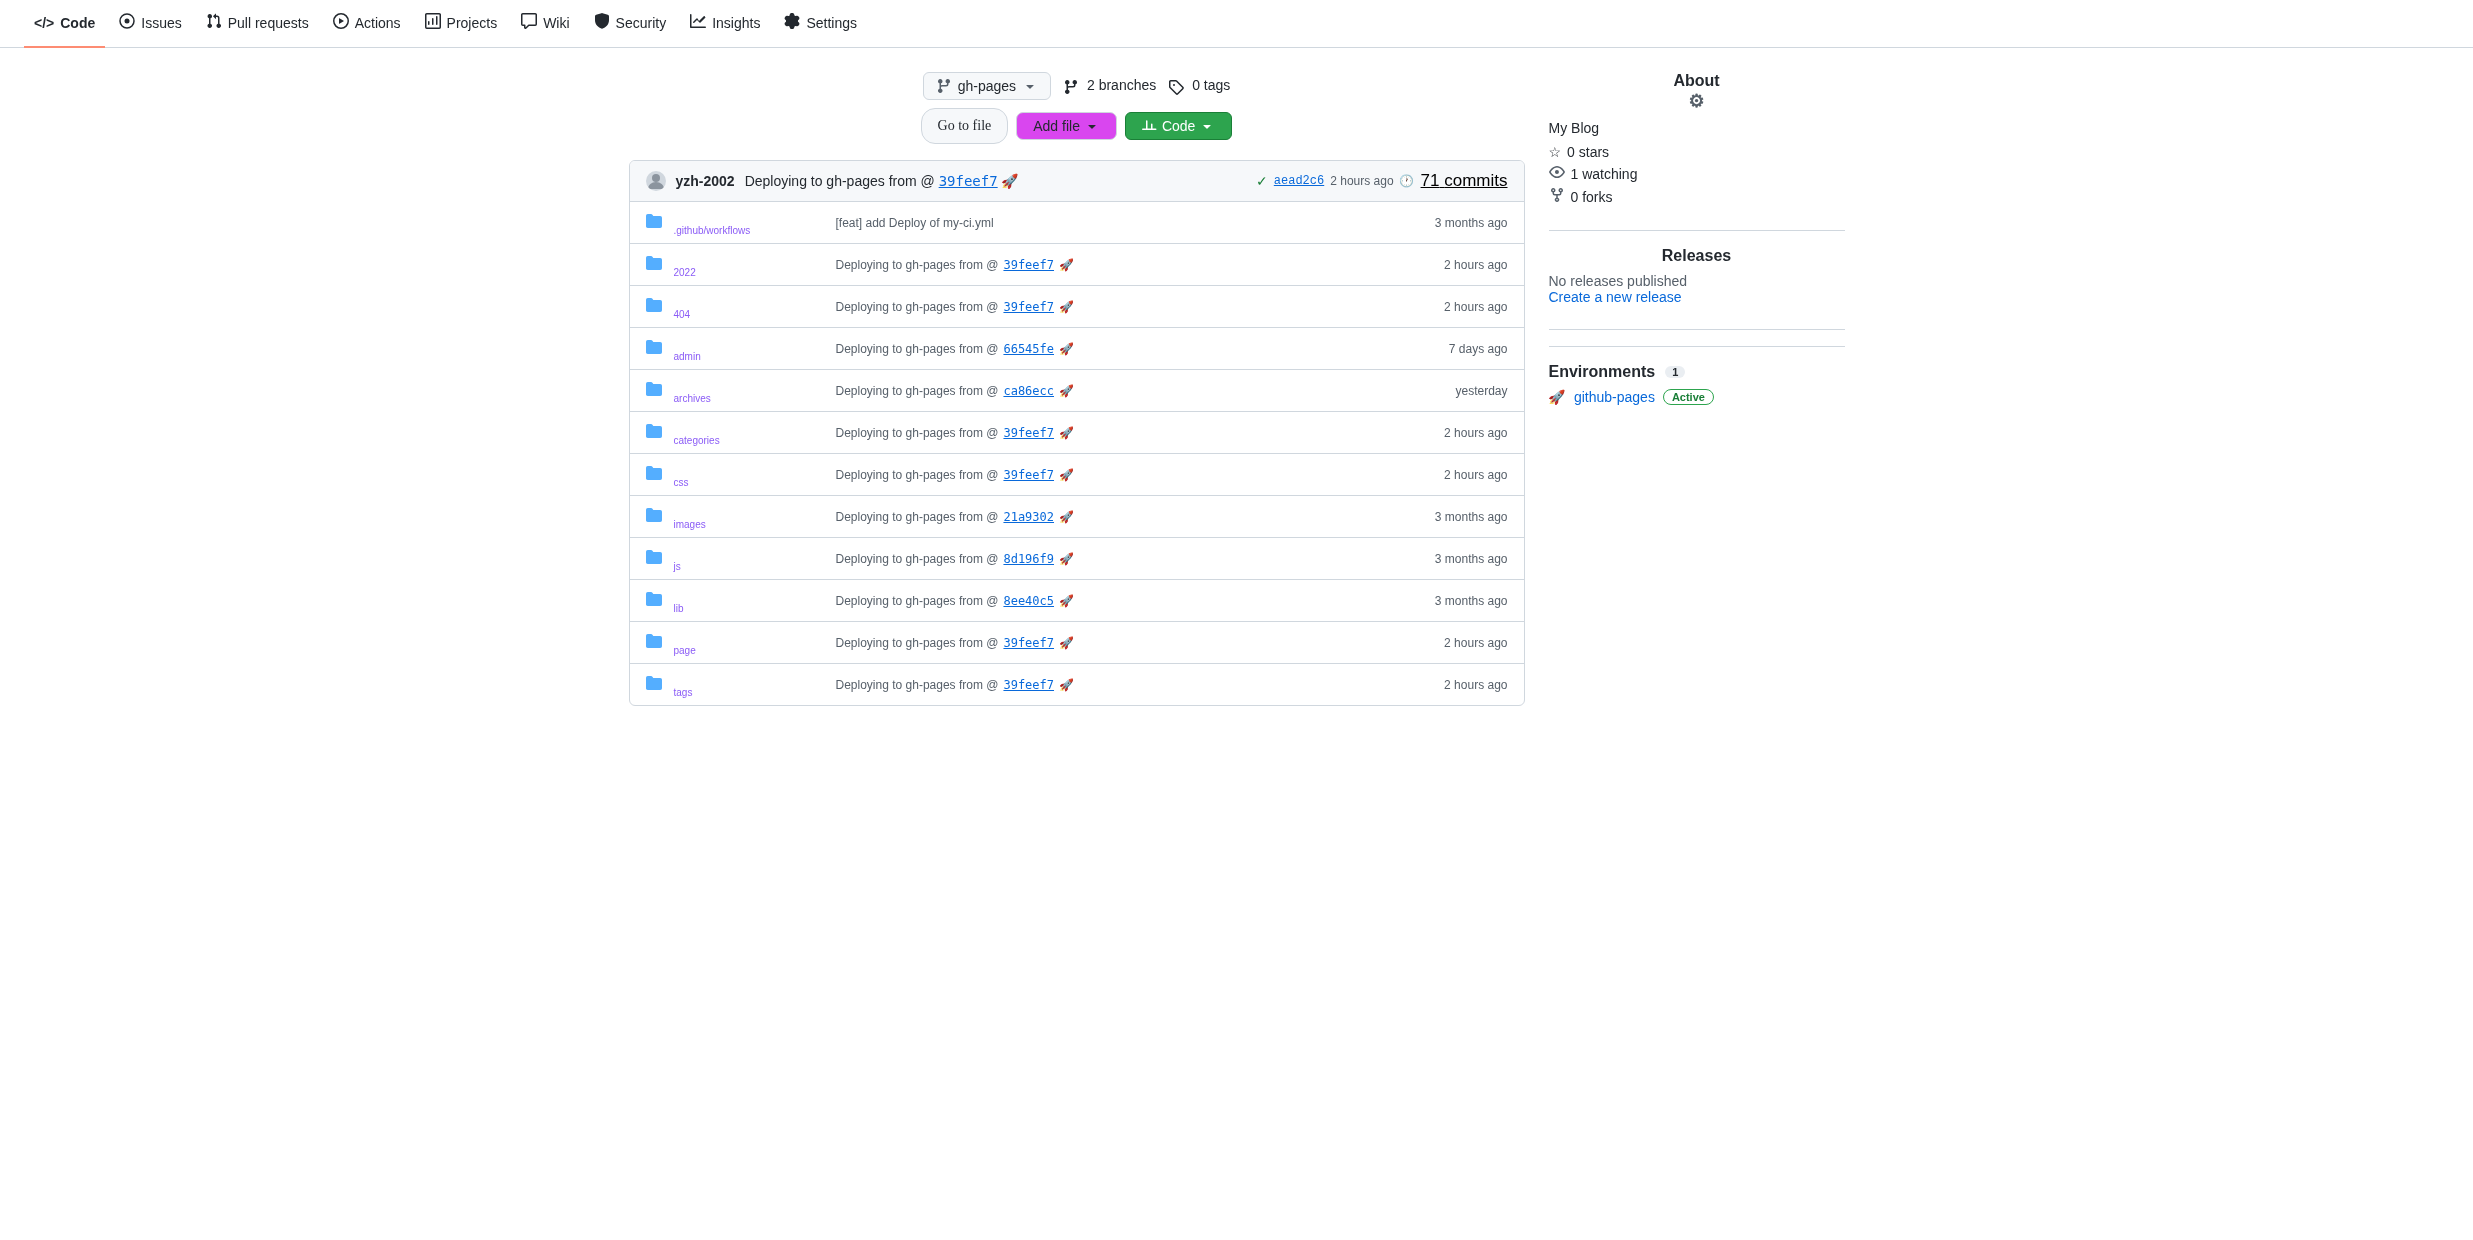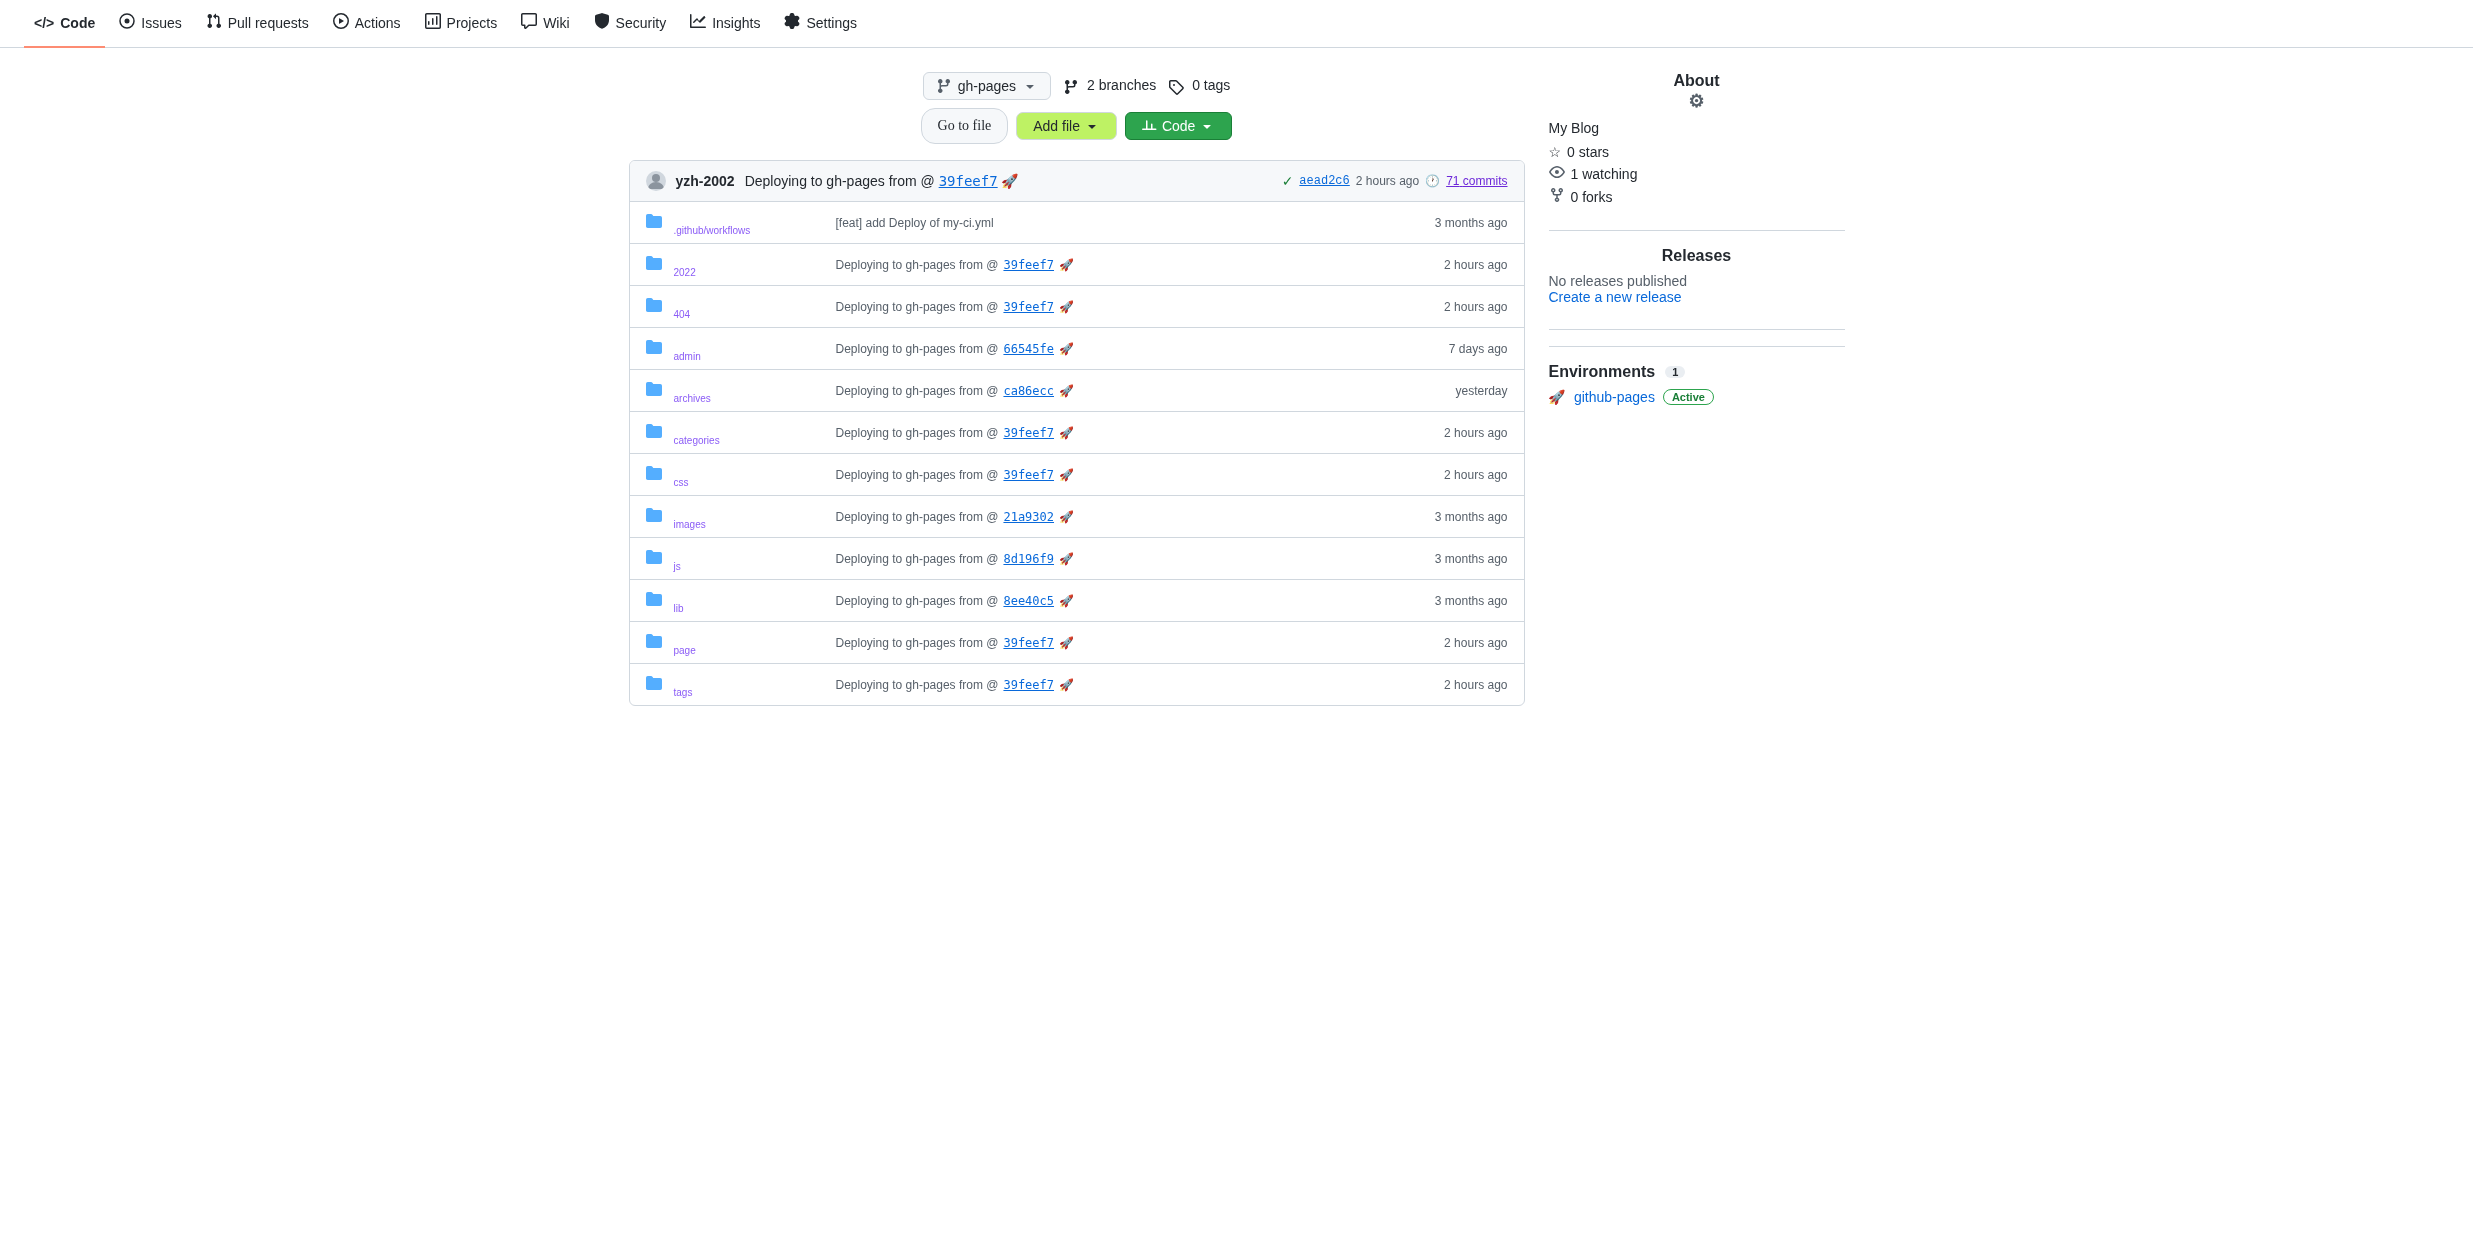--- a/index.html
+++ b/index.html
@@ -17,21 +17,21 @@
 
     
     .branch-bar { display: flex; align-items: center; justify-content: space-between; margin-bottom: 16px; flex-wrap: wrap; gap: 8px; flex-direction: column; }
     .branch-bar-left { display: flex; align-items: center; gap: 12px; }
     .branch-btn { display: flex; align-items: center; gap: 6px; padding: 5px 12px; border: 1px solid #d0d7de; border-radius: 6px; background: #f6f8fa; cursor: pointer; font-size: 14px; color: #24292f; }
     .branch-btn svg { color: #57606a; }
     .branch-meta { display: flex; align-items: center; gap: 12px; color: #24292f; font-size: 14px; }
     .branch-meta a { color: #24292f; text-decoration: none; font-size: 14px; }
     .branch-bar-right { display: flex; align-items: center; gap: 8px; }
     .btn-outline { padding: 9px 16px; border: 1px solid #d0d7de; border-radius: 14px; background: #f6f8fa; cursor: pointer; font-size: 14px; color: #24292f; font-family: Liberation Serif, serif; }
-    .btn-dropdown { display: flex; align-items: center; gap: 4px; padding: 5px 16px; border: 1px solid #d0d7de; border-radius: 7px; background: #bef264; cursor: pointer; font-size: 14px; color: #24292f; }
+    .btn-dropdown { display: flex; align-items: center; gap: 4px; padding: 5px 16px; border: 1px solid #d0d7de; border-radius: 7px; background: #d946ef; cursor: pointer; font-size: 14px; color: #24292f; }
     .btn-green { display: flex; align-items: center; gap: 4px; padding: 5px 16px; border: 1px solid #1a7f37; border-radius: 6px; background: #2da44e; cursor: pointer; font-size: 14px; color: #fff; }
 
     
     .file-table { border: 1px solid #d0d7de; border-radius: 6px; overflow: hidden; }
     .commit-row { display: flex; align-items: center; padding: 10px 16px; background: #f6f8fa; border-bottom: 1px solid #d0d7de; gap: 10px; }
     .avatar { width: 20px; height: 20px; border-radius: 50%; background: #d0d7de; overflow: hidden; display: flex; align-items: center; justify-content: center; font-size: 10px; color: #57606a; }
     .commit-author { font-weight: 600; color: #24292f; }
     .commit-message { color: #24292f; font-size: 14px; flex: 1; }
     .commit-stats { display: flex; align-items: center; gap: 6px; color: #57606a; font-size: 12px; margin-left: auto; }
     .check-icon { color: #1a7f37; font-size: 14px; }
@@ -198,21 +198,21 @@
         <span class="commit-message">
           <span>Deploying to gh-pages from @</span>
           <a href="#" style="color:#0969da;font-family:monospace;">39feef7</a>
           <span>🚀</span>
         </span>
         <div class="commit-stats">
           <span class="check-icon">✓</span>
           <a href="#" style="color:#0969da;font-family:Liberation Mono, monospace;font-size:12px;">aead2c6</a>
           <span style="color:#57606a;font-size:12px;">2 hours ago</span>
           <span>🕐</span>
-          <a href="#" style="color:#6d28d9;font-size:12px;text-decoration:underline;">
+          <a href="#" style="color:#000000;font-size:17px;text-decoration:underline;">
             <span>71</span> <span>commits</span>
           </a>
         </div>
       </div>
 
       <div id="file-rows-container">
           <div class="file-row">
             <span class="folder-icon"><svg width="16" height="16" viewBox="0 0 16 16" fill="#54aeff">
                 <path d="M1.75 1A1.75 1.75 0 0 0 0 2.75v10.5C0 14.216.784 15 1.75 15h12.5A1.75 1.75 0 0 0 16 13.25v-8.5A1.75 1.75 0 0 0 14.25 3H7.5a.25.25 0 0 1-.2-.1l-.9-1.2C6.07 1.26 5.55 1 5 1z"></path>
               </svg></span>

